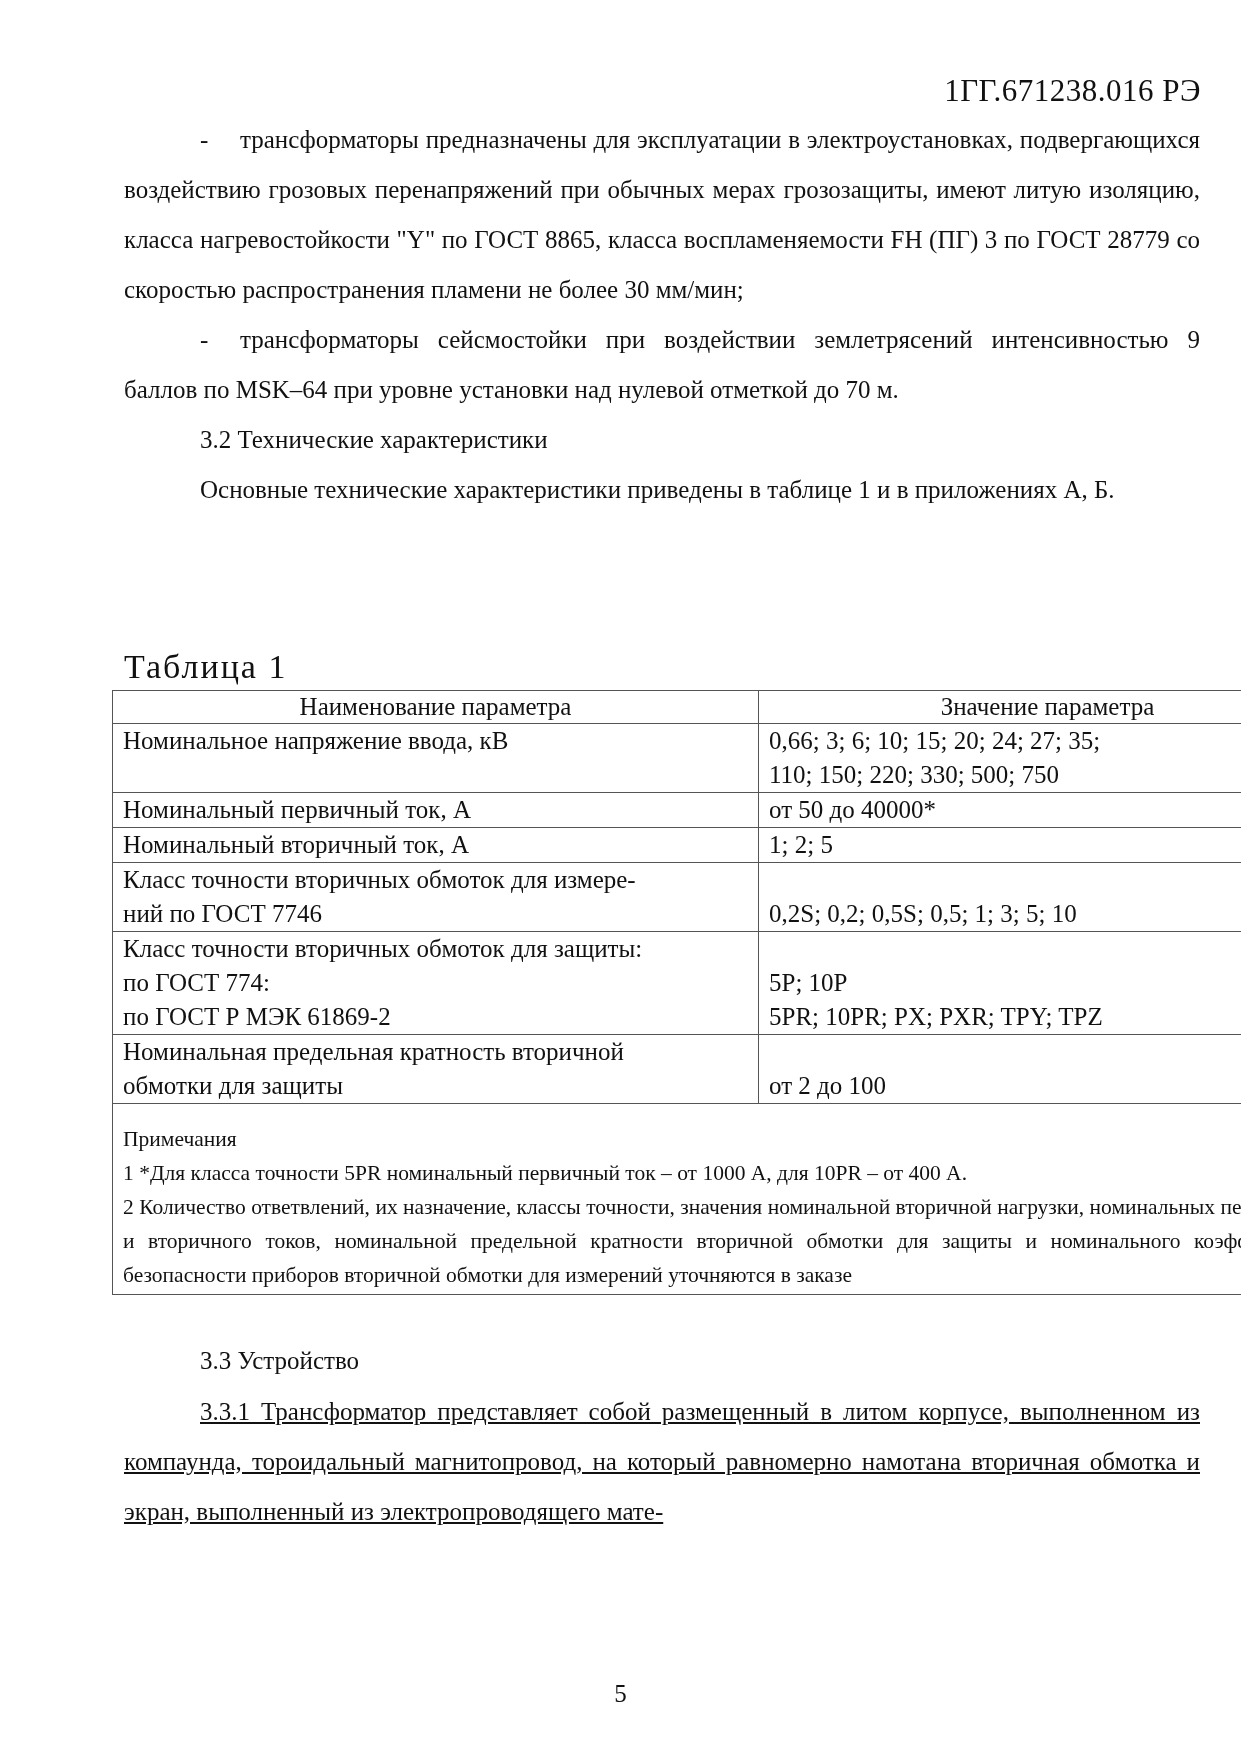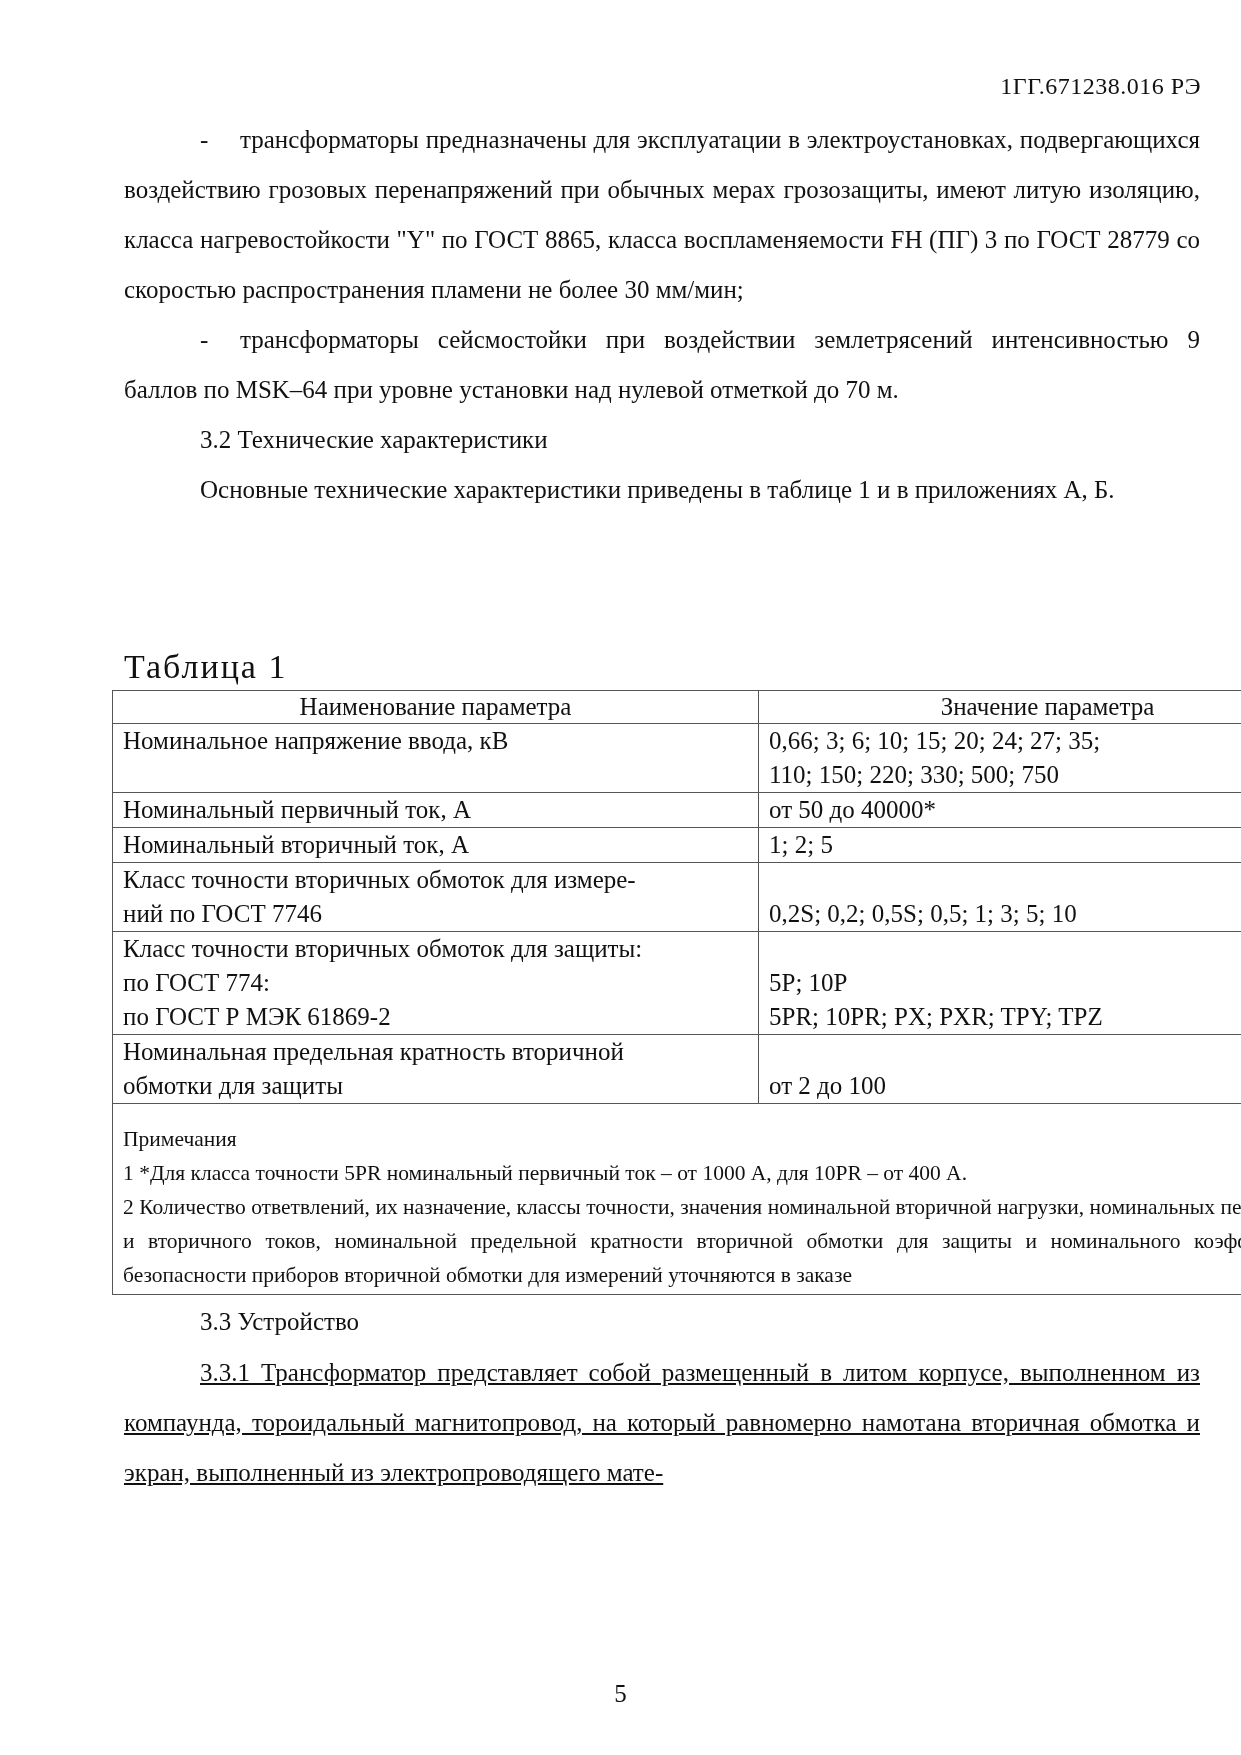--- a/index.html
+++ b/index.html
@@ -2,21 +2,21 @@
 <html><head>
 <meta charset="utf-8">
 <style>
   html, body { margin: 0; padding: 0; background: #ffffff; }
   body {
     width: 1241px; height: 1755px; position: relative; overflow: hidden;
     font-family: "Liberation Serif", "DejaVu Serif", serif; color: #111;
   }
   .header-code {
     position: absolute; top: 73px; right: 40px;
-    font-size: 24px; letter-spacing: 0.5px;
+    font-size: 31px; letter-spacing: 0.5px;
   }
   .body-text {
     position: absolute; left: 124px; width: 1076px;
     font-size: 25px; line-height: 50px; text-align: justify;
   }
   .para { margin: 0; text-indent: 76px; }
   .para.dash { text-indent: 76px; }
   .para.dash .dash-mark { display: inline-block; width: 40px; text-indent: 0; }
   .heading { margin: 0; text-indent: 76px; }
   .table-caption {
@@ -129,18 +129,18 @@
     <tr>
       <td class="notes" colspan="2">
         <span class="line">Примечания</span>
         <span class="line">1 *Для класса точности 5PR номинальный первичный ток – от 1000 А, для 10PR – от 400 А.</span>
         <span class="line">2 Количество ответвлений, их назначение, классы точности, значения номинальной вторичной нагрузки, номинальных первичного и вторичного токов, номинальной предельной кратности вторичной обмотки для защиты и номинального коэффициента безопасности приборов вторич­ной обмотки для измерений уточняются в заказе</span>
       </td>
     </tr>
   </tbody>
 </table>
 
-<div class="body-text" style="top:1302px;">
+<div class="body-text" style="top:1341px;">
   <p class="heading" style="line-height:40px;">3.3 Устройство</p>
   <p class="para" style="margin-top:6px;text-decoration:underline;">3.3.1 Трансформатор представляет собой размещенный в литом корпусе, вы­полненном из компаунда, тороидальный магнитопровод, на который равномерно намотана вторичная обмотка и экран, выполненный из электропроводящего мате-</p>
 </div>
 
 <div class="page-number">5</div>
 
 </body></html>

